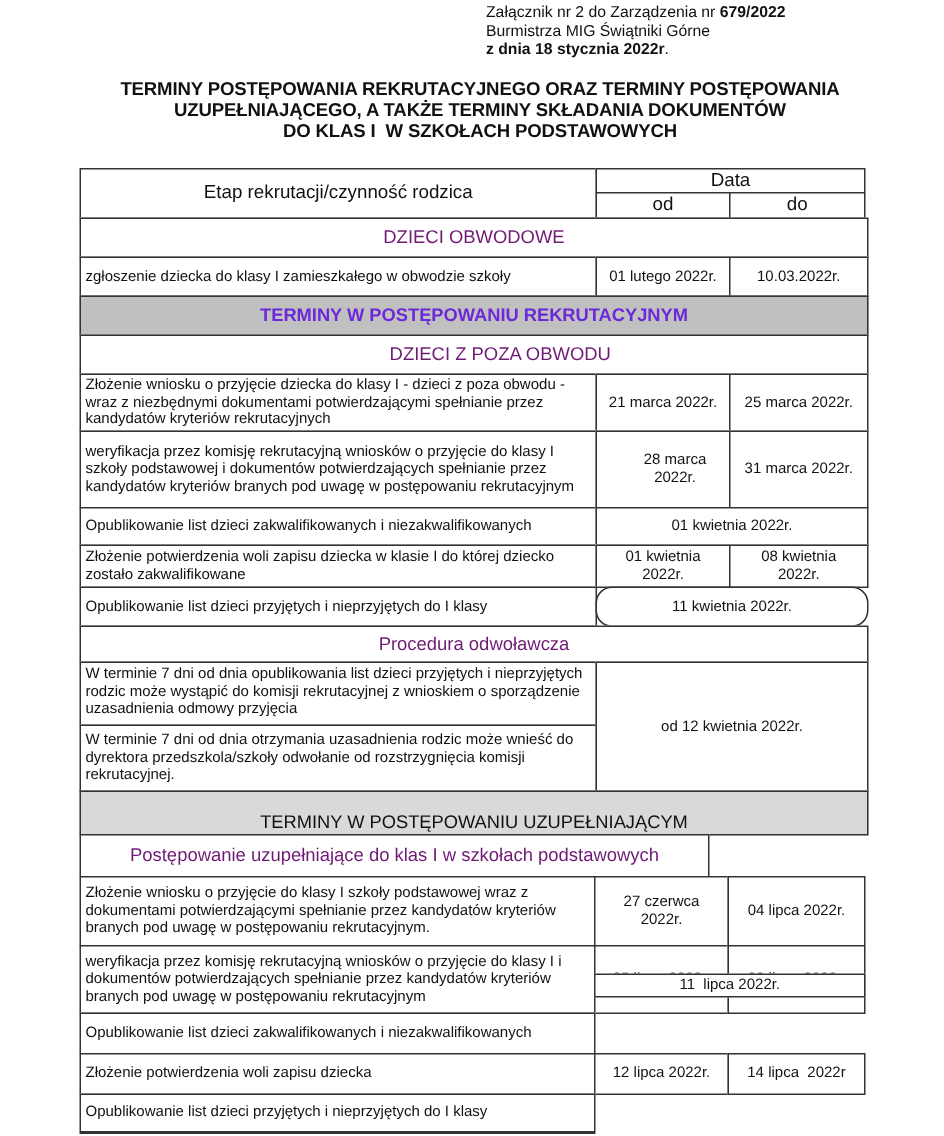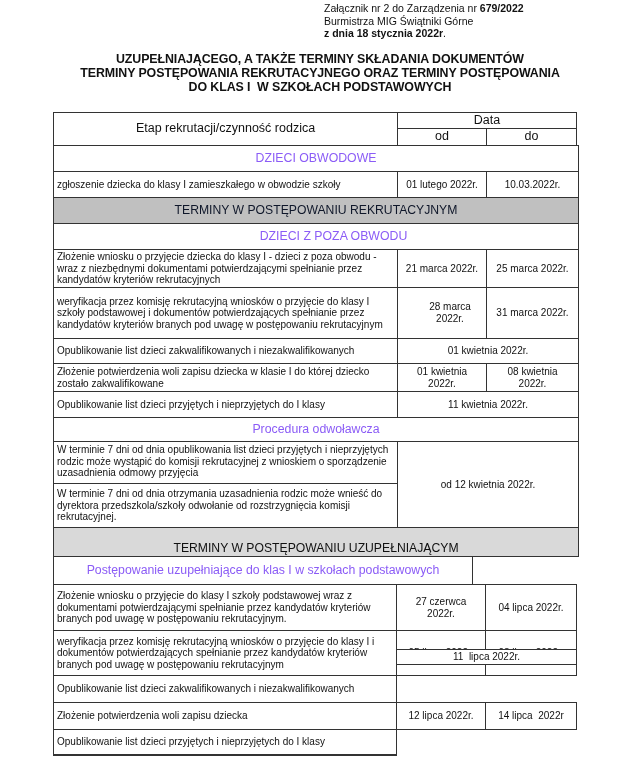--- a/index.html
+++ b/index.html
@@ -8,37 +8,37 @@
   .annex { position:absolute; left:324px; top:2px; font-size:10.5px; line-height:12.5px; color:#111; }
   .annex b { font-weight:bold; }
   .title { position:absolute; left:40px; width:560px; top:52px; text-align:center;
            font-weight:bold; font-size:12.4px; line-height:14.2px; color:#111; letter-spacing:-0.1px; }
   .cell { position:absolute; box-sizing:border-box; border:1px solid #333; background:#fff;
           display:flex; align-items:center; font-size:10px; line-height:11.6px; color:#111; }
   .cell.c { justify-content:center; text-align:center; }
   .cell.l { padding-left:3px; padding-right:4px; }
   .hdr { font-size:12.5px; }
   .hdrL { font-size:12.5px; justify-content:center; }
-  .purple { color:#8b5cf6; font-size:12.3px; justify-content:center;text-align:right; }
-  .grayA { background:#c0c0c0; font-size:12.2px; justify-content:center; color:#0f172a; }
+  .purple { color:#701a75; font-size:12.3px; justify-content:center;text-align:right; }
+  .grayA { background:#c0c0c0; font-size:12.2px; justify-content:center; color:#6d28d9;font-weight:bold; }
   .grayB { background:#d9d9d9; font-size:12.2px; justify-content:center; color:#111; align-items:flex-end; padding-bottom:1px; }
   .tblbottom { border-bottom:2px solid #333; }
 </style>
 </head>
 <body>
 
 <div class="annex">
   <div><span>Załącznik nr 2 do Zarządzenia nr </span><b>679/2022</b></div>
   <div>Burmistrza MIG Świątniki Górne</div>
   <div><b>z dnia </b><b>18 stycznia 2022r</b><span>.</span></div>
 </div>
 
 <div class="title">
+  <div>TERMINY POSTĘPOWANIA REKRUTACYJNEGO ORAZ TERMINY POSTĘPOWANIA</div>
   <div>UZUPEŁNIAJĄCEGO, A TAKŻE TERMINY SKŁADANIA DOKUMENTÓW</div>
-  <div>TERMINY POSTĘPOWANIA REKRUTACYJNEGO ORAZ TERMINY POSTĘPOWANIA</div>
   <div style="white-space:pre;">DO KLAS I  W SZKOŁACH PODSTAWOWYCH</div>
 </div>
 
 <div>
 
   <div class="cell hdrL" style="left:53px; top:112px; width:345px; height:34px;">Etap rekrutacji/czynność rodzica</div>
   <div class="cell c hdr" style="left:397px; top:112px; width:180px; height:17px;">Data</div>
   <div class="cell c hdr" style="left:397px; top:128px; width:90px; height:18px;">od</div>
   <div class="cell c hdr" style="left:486px; top:128px; width:91px; height:18px;">do</div>
 
@@ -60,21 +60,21 @@
   <div class="cell c" style="left:486px; top:287px; width:93px; height:52px;">31 marca 2022r.</div>
 
   <div class="cell l" style="left:53px; top:338px; width:345px; height:26px;">Opublikowanie list dzieci zakwalifikowanych i niezakwalifikowanych</div>
   <div class="cell c" style="left:397px; top:338px; width:182px; height:26px;">01 kwietnia 2022r.</div>
 
   <div class="cell l" style="left:53px; top:363px; width:345px; height:29px;">Złożenie potwierdzenia woli zapisu dziecka w klasie I  do której dziecko zostało zakwalifikowane</div>
   <div class="cell c" style="left:397px; top:363px; width:90px; height:29px; padding:0 14px;">01 kwietnia 2022r.</div>
   <div class="cell c" style="left:486px; top:363px; width:93px; height:29px; padding:0 14px;">08 kwietnia 2022r.</div>
 
   <div class="cell l" style="left:53px; top:391px; width:345px; height:27px;">Opublikowanie list dzieci przyjętych i nieprzyjętych do I klasy</div>
-  <div class="cell c" style="left:397px; top:391px; width:182px; height:27px;">11 kwietnia 2022r.</div>
+  <div class="cell c" style="left:397px; top:391px; width:182px; height:27px;border-radius:11px;">11 kwietnia 2022r.</div>
 
   <div class="cell purple" style="left:53px; top:417px; width:526px; height:25px;">Procedura odwoławcza</div>
   <div class="cell l" style="left:53px; top:441px; width:345px; height:43px; align-items:flex-start; padding-top:2px;">W terminie 7 dni od dnia opublikowania list dzieci przyjętych i nieprzyjętych rodzic może wystąpić do komisji rekrutacyjnej z wnioskiem o sporządzenie uzasadnienia odmowy przyjęcia</div>
   <div class="cell l" style="left:53px; top:483px; width:345px; height:45px;">W terminie 7 dni od dnia otrzymania uzasadnienia rodzic może wnieść do dyrektora przedszkola/szkoły odwołanie od rozstrzygnięcia komisji rekrutacyjnej.</div>
   <div class="cell c" style="left:397px; top:441px; width:182px; height:87px;">od 12 kwietnia 2022r.</div>
 
   <div class="cell grayB" style="left:53px; top:527px; width:526px; height:30px;">TERMINY W POSTĘPOWANIU UZUPEŁNIAJĄCYM</div>
 
   <div class="cell purple" style="left:53px; top:556px; width:420px; height:29px;">Postępowanie uzupełniające do klas I w szkołach podstawowych</div>
 

